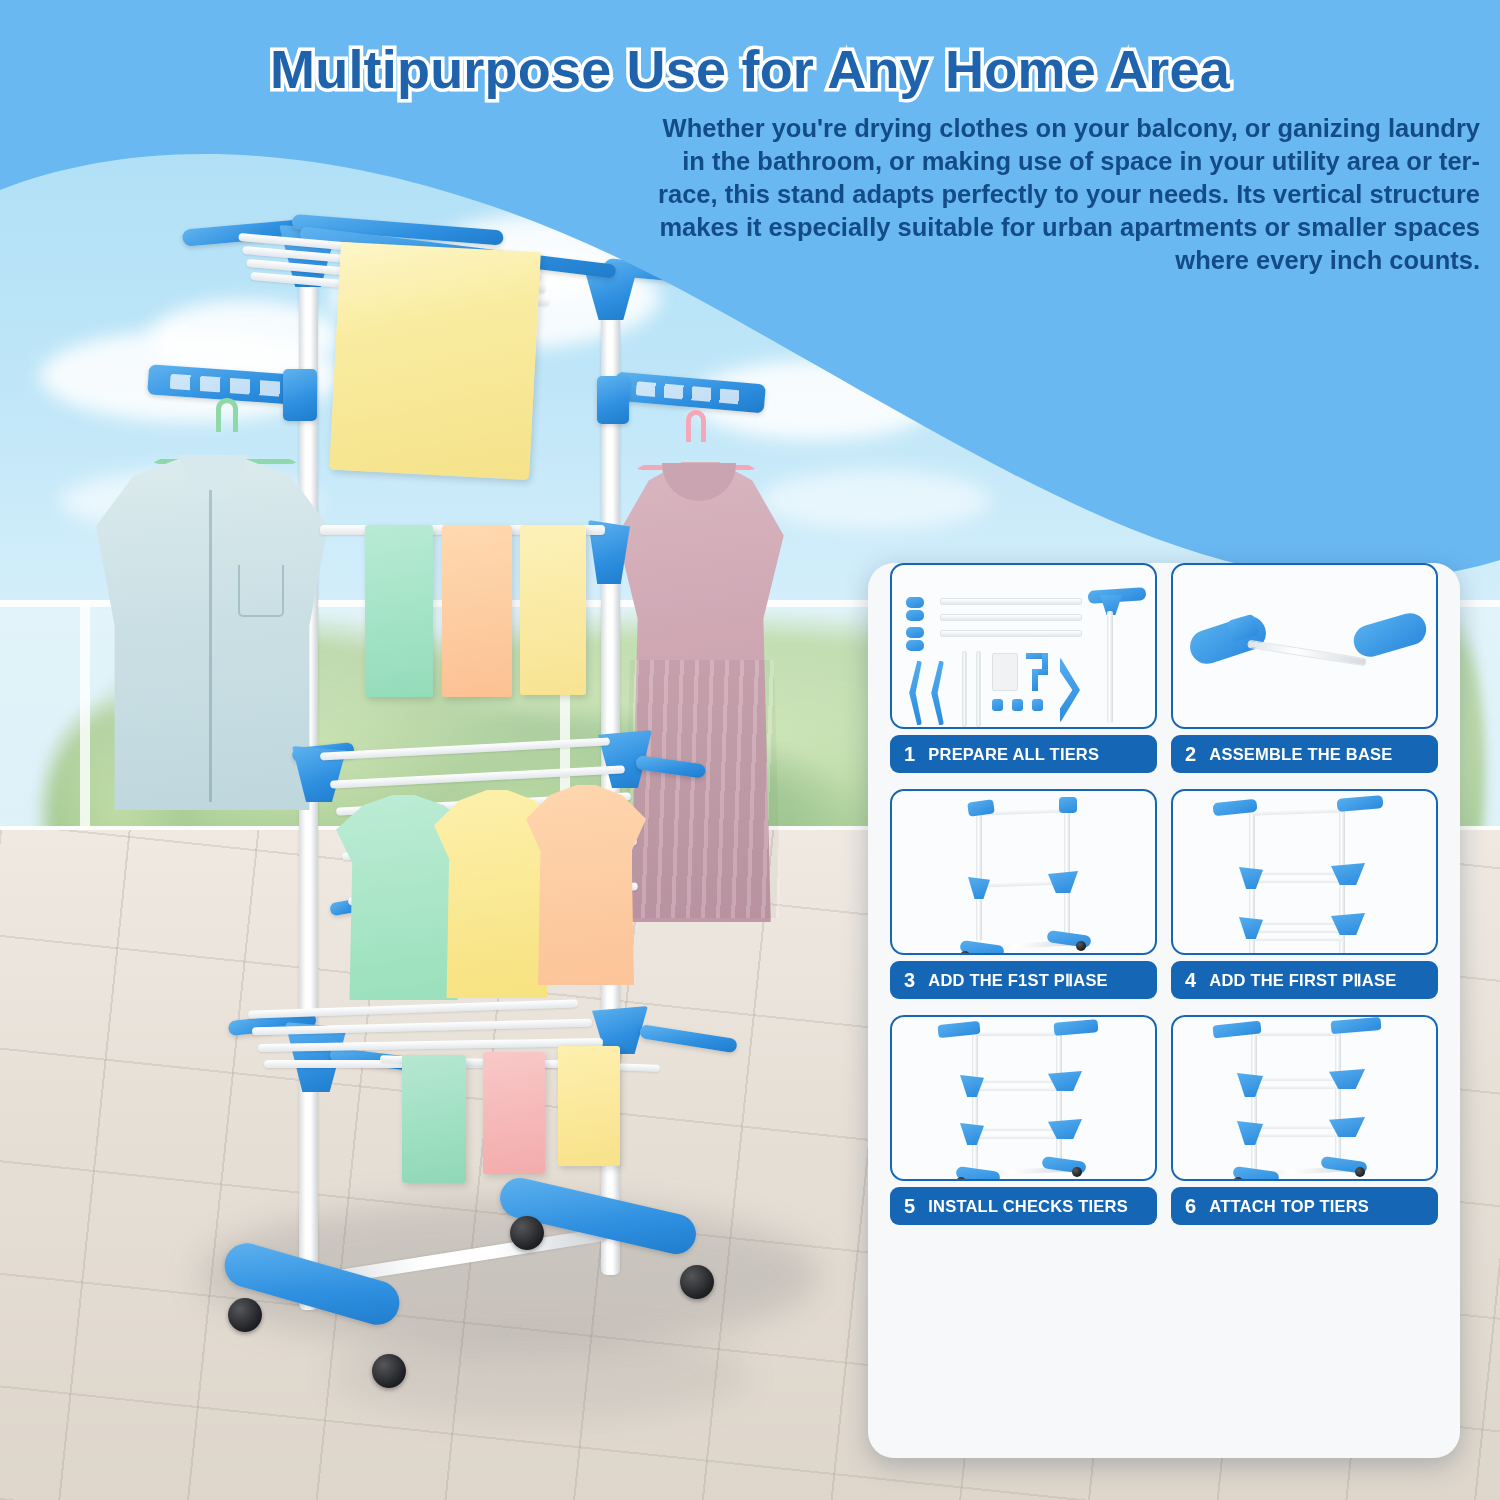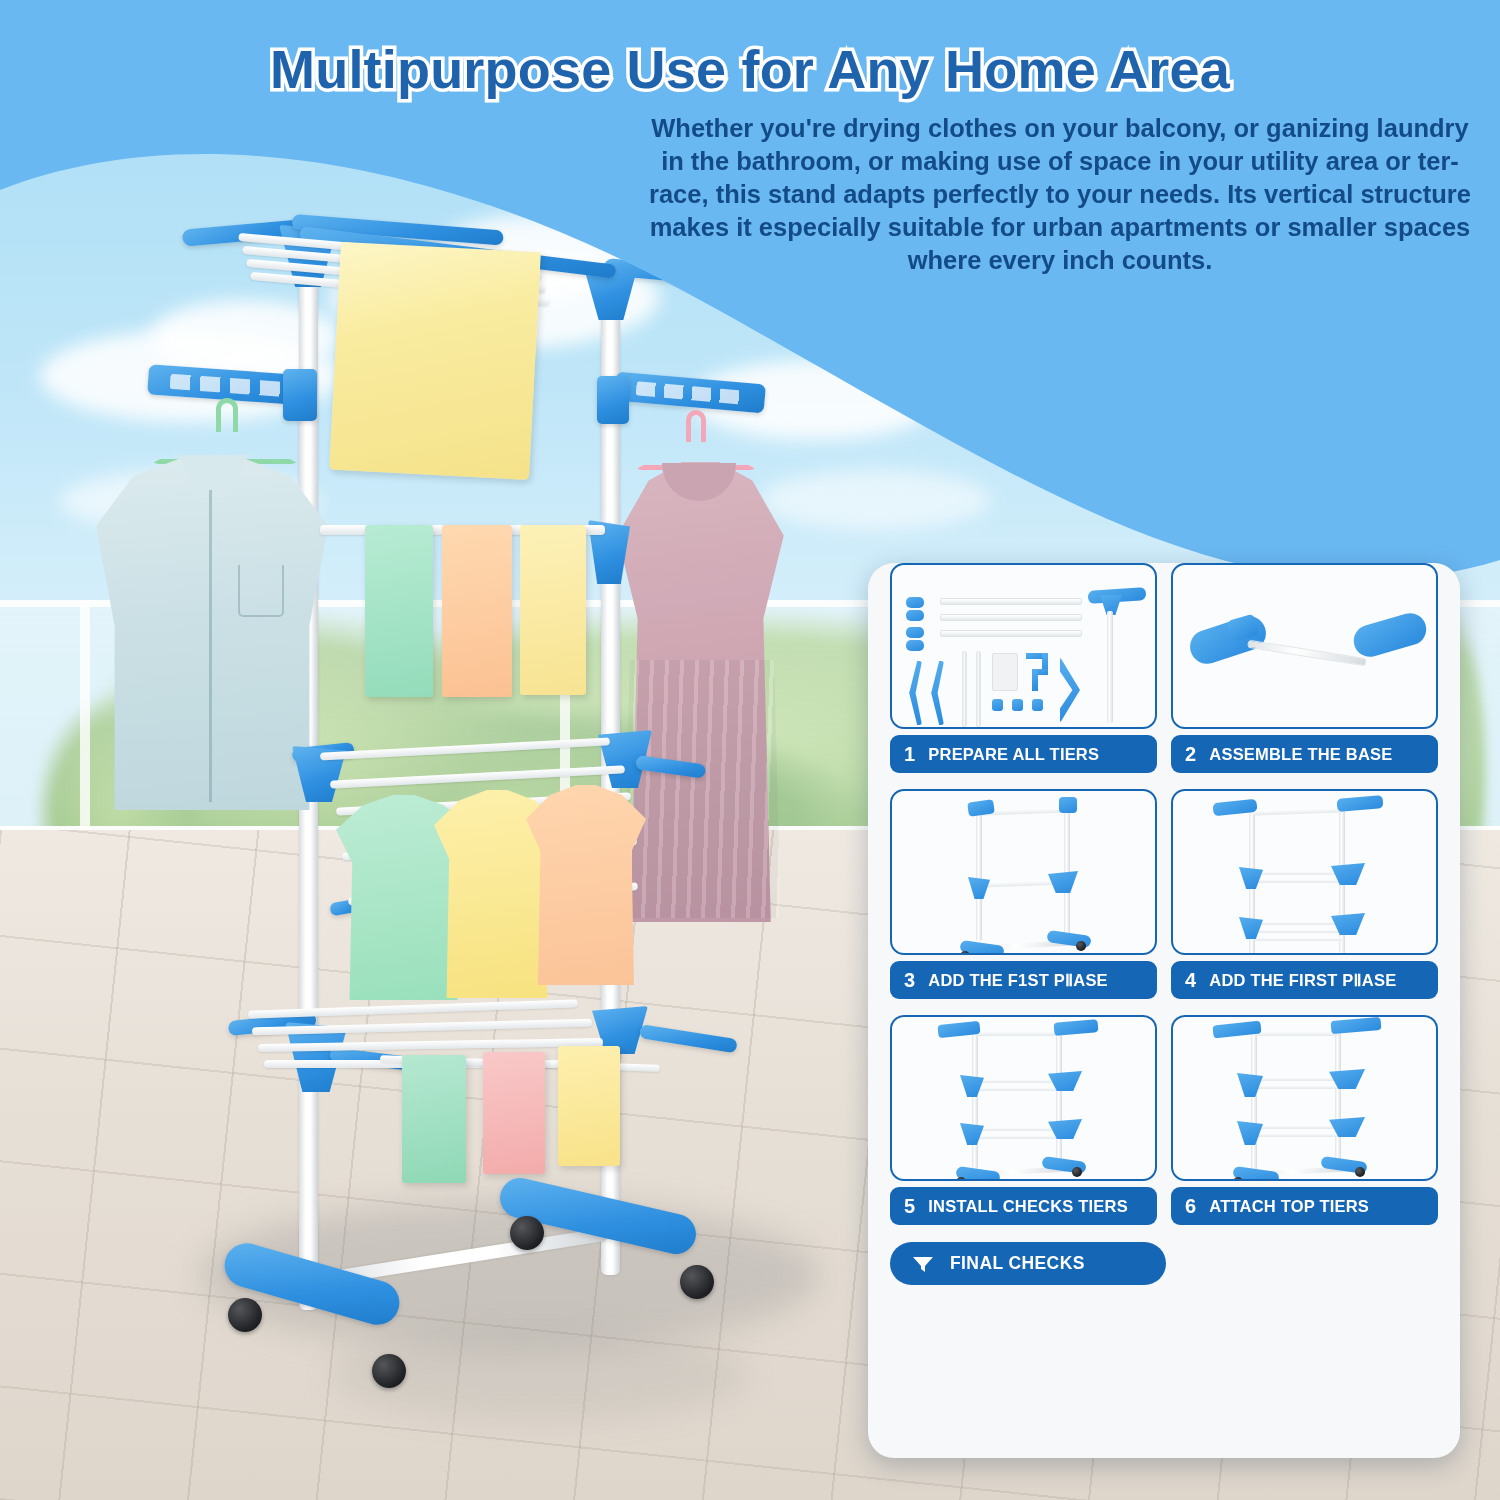--- a/index.html
+++ b/index.html
@@ -93,21 +93,21 @@
     position:absolute; top:38px; left:0; width:1500px;
     text-align:center;
     font-size:54px; font-weight:bold; letter-spacing:.2px;
     color:#1f63ad;
     -webkit-text-stroke:7px #ffffff;
     paint-order:stroke fill;
     text-shadow:0 2px 0 rgba(255,255,255,.5);
   }
   #subtitle {
     position:absolute; top:112px; left:640px; width:840px;
-    text-align:center;
+    text-align:right;
     font-size:25.5px; font-weight:bold; line-height:33px;
     color:#134b87;
   }
 
   
   #assembly {
     position:absolute; left:868px; top:563px; width:592px; height:895px;
     background:#f7f8f9;
     border-radius:26px;
     box-shadow:0 7px 26px rgba(25,50,80,.26);
@@ -472,23 +472,13 @@
         <div class="part mini-wheel" style="left:182px; top:150px; width:10px; height:10px;"></div>
       </div>
       <div class="step-label">
         <span class="step-num">6</span>
         <span>ATTACH TOP TIERS</span>
       </div>
     </div>
 
   </div>
 
-  <div class="final-row">
-    <div id="final-checks">
-      <span class="funnel-icon">
-        <svg width="22" height="18" viewBox="0 0 22 18" aria-hidden="true">
-          <path d="M1 2 H21 L13 11 V17 L9 14 V11 Z" fill="#ffffff"></path>
-        </svg>
-      </span>
-      <span>FINAL CHECKS</span>
-    </div>
-  </div>
 </div>
 
 </body></html>

